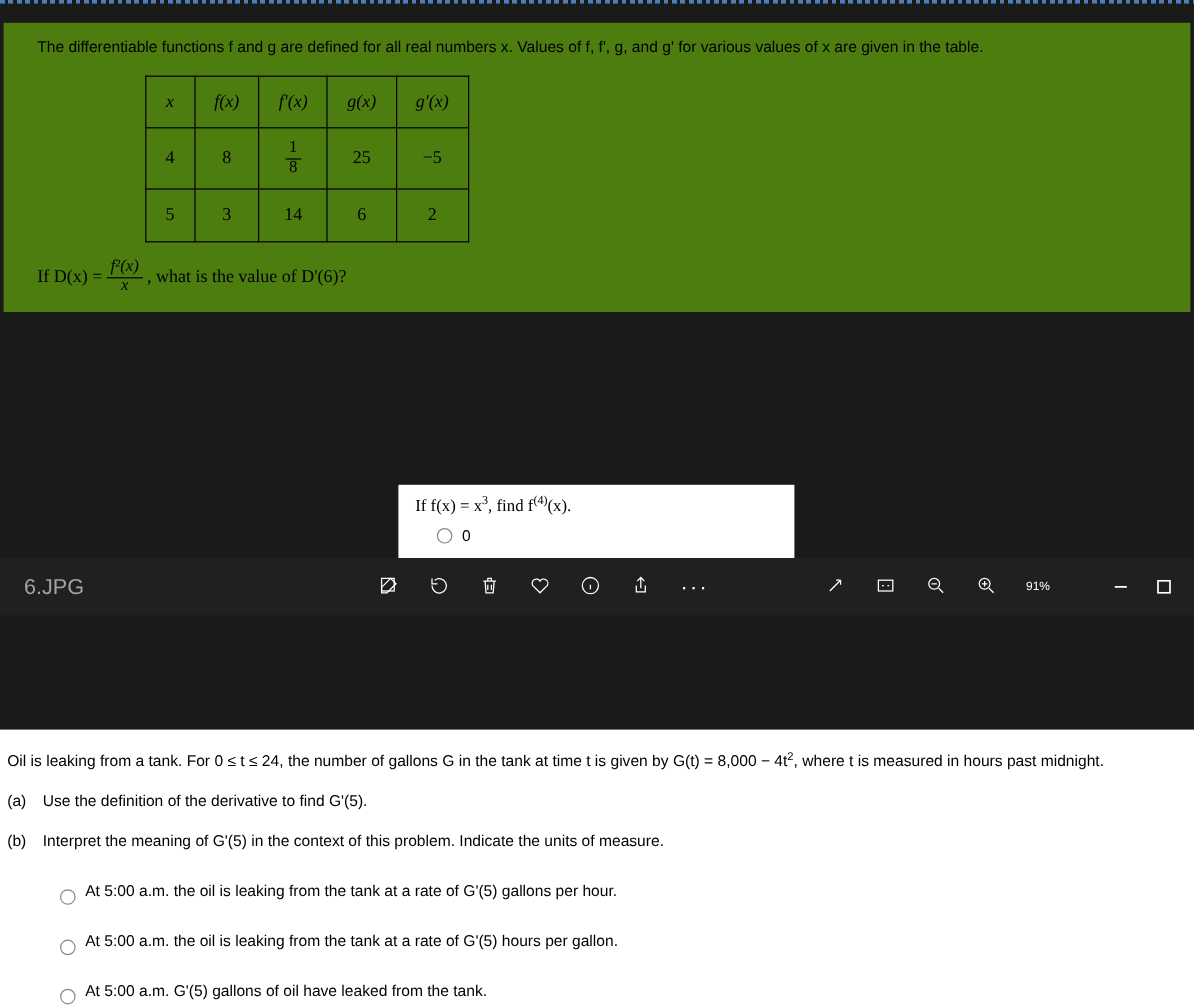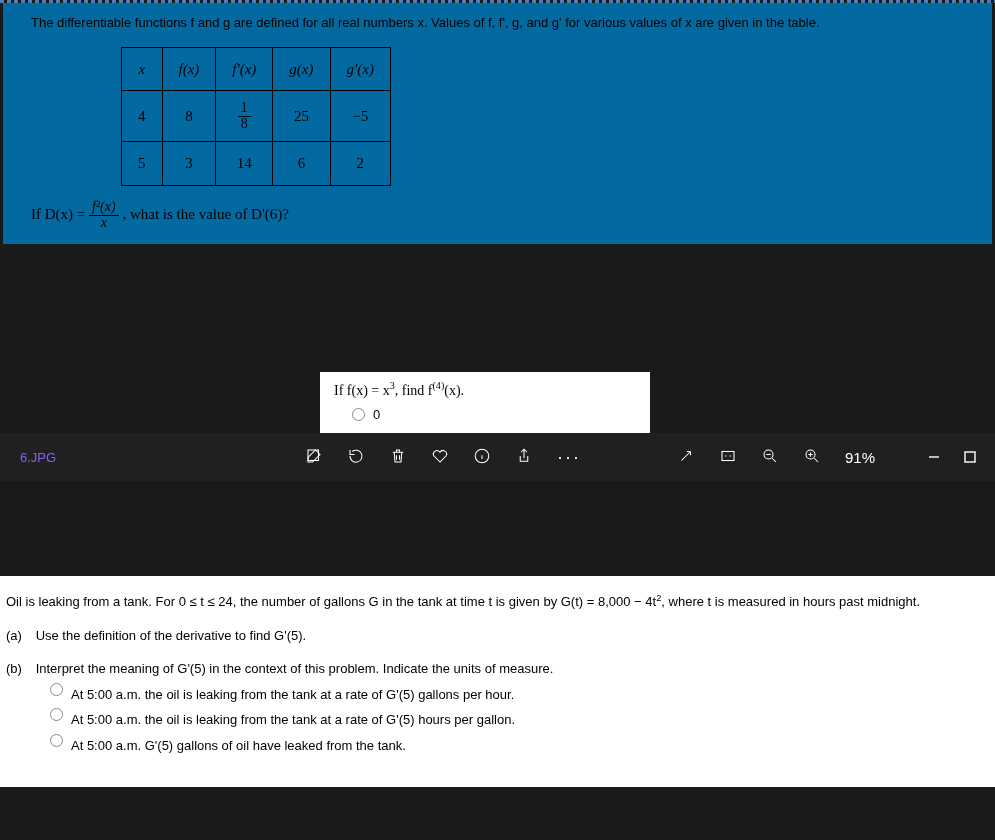--- a/index.html
+++ b/index.html
@@ -11,22 +11,22 @@
     font-size: 14px;
     color: #000;
     overflow: hidden;
     position: relative;
   }
   .top-handle {
     height: 3px;
     background: repeating-linear-gradient(90deg, #4a7fb8 0 4px, #1a1a1a 4px 7px);
   }
   .panel-white {
-    background: #0369a1;
-    margin: 0 3px;
+    background: #4d7c0f;
+    margin: 16px 3px;
   }
   .problem1 {
     padding: 10px 20px 14px 28px;
     font-family: Verdana, sans-serif;
     font-size: 13px;
     line-height: 1.5;
   }
   .problem1 .prompt { margin-bottom: 14px; }
   .data-table {
     margin-left: 90px;
@@ -58,21 +58,21 @@
   .eqline .it { font-style: italic; }
 
   .gap1 { height: 128px; background: #1a1a1a; }
 
   .mid-strip {
     position: relative;
     height: 61px;
   }
   .mid-white {
     position: absolute;
-    left: 320px;
+    left: 332px;
     top: 0;
     width: 330px;
     height: 61px;
     background: #fff;
     padding: 8px 14px;
     font-family: Verdana, sans-serif;
     font-size: 13px;
   }
   .mid-white .line1 { font-family:'Times New Roman',serif; font-size:14px; }
   .mid-white .radio-row { margin-top: 8px; margin-left: 18px; display:flex; align-items:center; gap:8px; }
@@ -83,26 +83,26 @@
   .toolbar {
     height: 48px;
     display: flex;
     align-items: center;
     color: #fff;
     font-size: 13px;
     padding: 0 18px;
     gap: 28px;
     background: #202020;
   }
-  .toolbar .fname { flex: 0 0 auto; margin-right: auto; font-size:13px; color:#8b5cf6; padding-left:2px; }
+  .toolbar .fname { flex: 0 0 auto; margin-right: auto; font-size:18px; color:#a3a3a3; padding-left:2px; }
   .toolbar .icon-group { display:flex; gap:24px; align-items:center; }
   .toolbar svg { width:18px; height:18px; stroke:#fff; fill:none; stroke-width:1.4; }
   .toolbar .dots { font-size:18px; letter-spacing:2px; color:#fff; }
   .toolbar .spacer { width: 40px; }
-  .toolbar .zoom { font-size:15px; color:#fff; }
+  .toolbar .zoom { font-size:10px; color:#fff; }
   .toolbar .winbtns { display:flex; gap:22px; margin-left:24px; }
   .toolbar .winbtn { width:14px; height:14px; display:flex; align-items:center; justify-content:center; }
 
   .gap2 { height: 95px; background:#1a1a1a; }
 
   .problem2 {
     background:#fff;
     padding: 14px 6px 30px 6px;
     font-family: Verdana, sans-serif;
     font-size: 13px;
@@ -112,21 +112,21 @@
   .problem2 .part { margin-left: 0; margin-top: 10px; }
   .part-label { display:inline-block; width:26px; }
   .sub { margin-left: 30px; }
   .ans-input {
     width: 95px;
     height: 20px;
     border:1px solid #888;
     font-size:13px;
     vertical-align: middle;
   }
-  .mc-row { margin-left: 44px; display:flex; align-items:flex-start; gap:8px; margin-top:2px; }
+  .mc-row { margin-left: 44px; display:flex; align-items:flex-end; gap:8px; margin-top:18px; }
   sup { font-size: 0.72em; vertical-align: super; }
 </style>
 </head>
 <body>
 
 <div class="top-handle"></div>
 
 <div class="panel-white problem1">
   <div class="prompt">The differentiable functions f and g are defined for all real numbers x. Values of f, f', g, and g' for various values of x are given in the table.</div>
   <table class="data-table">

